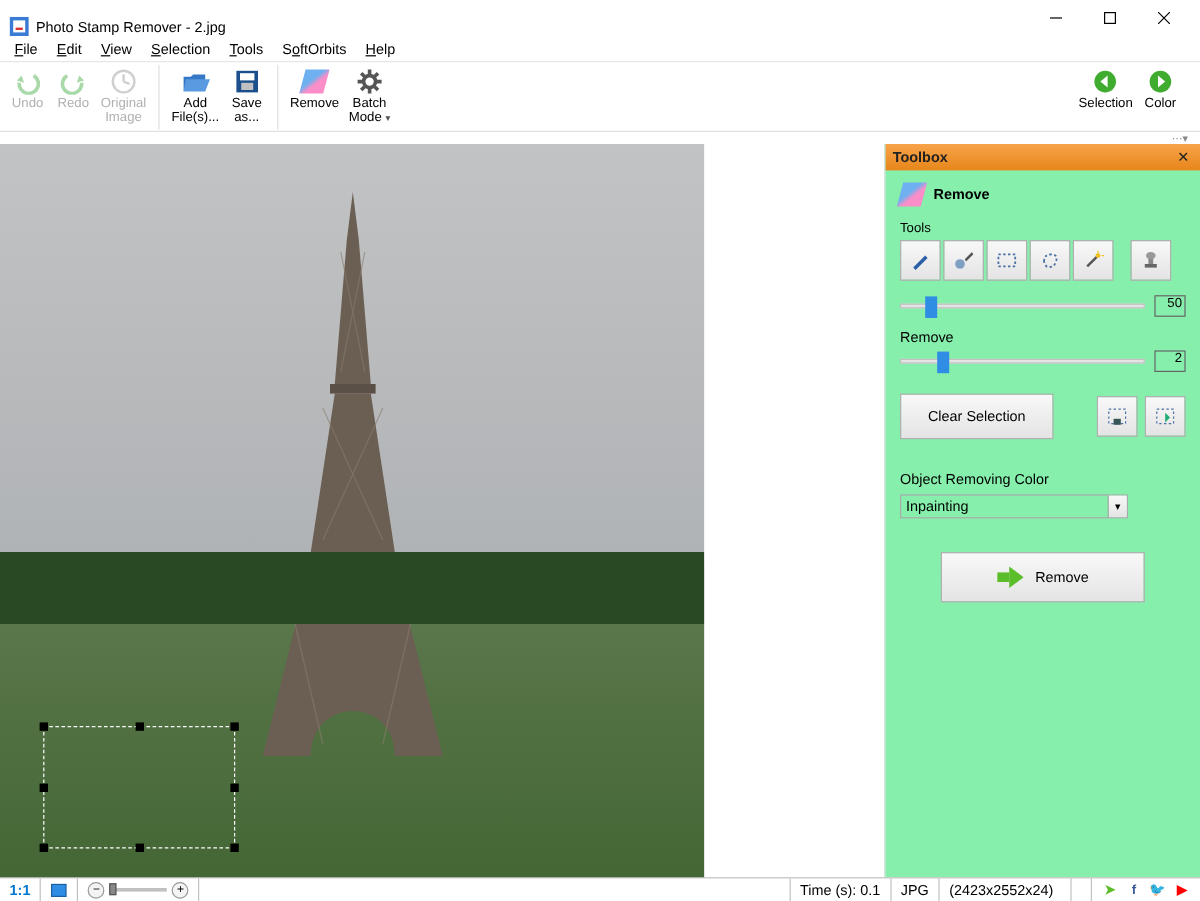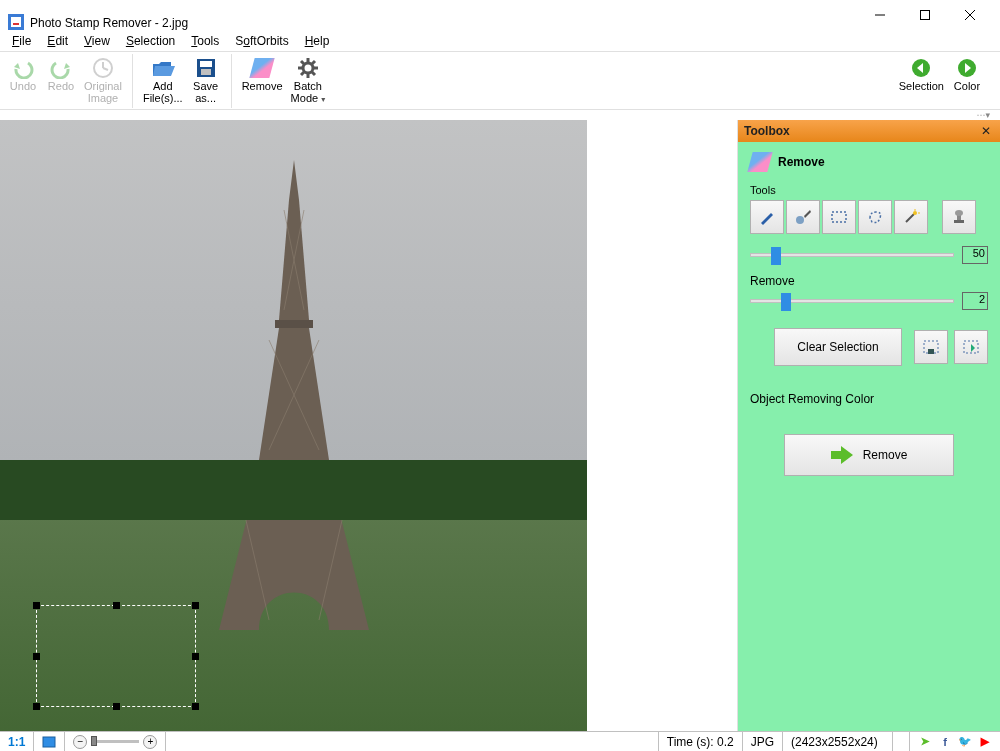--- a/index.html
+++ b/index.html
@@ -53,21 +53,21 @@
 .stamp-icon { width: 20px; height: 20px; background: linear-gradient(135deg,#6fb0f0 40%, #fb8ec8 60%); transform: skewX(-15deg); }
 .ghead { font-size: 11px; color: #000; margin-bottom: 4px; }
 .toolsrow { display: flex; gap: 2px; margin-bottom: 12px; }
 .toolbtn { width: 34px; height: 34px; border: 1px solid #b0b0b0; background: linear-gradient(#f8f8f8,#e4e4e4); display:flex;align-items:center;justify-content:center; }
 .toolbtn.sep { margin-left: 12px; }
 .slabel { margin-top: 10px; margin-bottom: 4px; }
 .slider-row { display: flex; align-items: center; gap: 8px; }
 .slider-row .track { flex: 1; height: 4px; background: #e4e4e4; border: 1px solid #c0c0c0; position: relative; }
 .slider-row .thumb { position: absolute; top: -7px; width: 10px; height: 18px; background: #2f8de4; }
 .slider-row .numbox { width: 26px; height: 18px; border: 1px solid #666; text-align: right; padding: 0 2px; font-size: 11px; }
-.clearsel-row { display: flex; margin-top: 18px; gap: 6px; align-items: center; margin-left: 24px; }
+.clearsel-row { display: flex; margin-top: 18px; gap: 6px; align-items: center; }
 .clearsel { width: 128px; height: 38px; border: 1px solid #b0b0b0; background: linear-gradient(#f8f8f8,#e4e4e4); display: flex; align-items: center; justify-content: center; }
 .smallbtn { width: 34px; height: 34px; border: 1px solid #b0b0b0; background: linear-gradient(#f8f8f8,#e4e4e4); display:flex;align-items:center;justify-content:center; }
 .modelabel { margin-top: 26px; margin-bottom: 6px; }
 .combo { display: flex; border: 1px solid #aaa; width: 190px; height: 20px; }
 .combo .ctext { flex: 1; padding: 2px 4px; }
 .combo .cbtn { width: 16px; border-left: 1px solid #aaa; background: linear-gradient(#f8f8f8,#e4e4e4); display:flex;align-items:center;justify-content:center; font-size:9px; }
 .bigremove { margin: 28px auto 0; width: 170px; height: 42px; border: 1px solid #b0b0b0; background: linear-gradient(#f8f8f8,#e4e4e4); display: flex; align-items: center; justify-content: center; gap: 10px; }
 
 
 .statusbar { height: 20px; border-top: 1px solid #c0c0c0; display: flex; align-items: center; font-size: 11px; }
@@ -347,20 +347,24 @@
           </div>
         <div class="smallbtn">
             <svg width="18" height="18">
               <rect x="2" y="3" width="14" height="12" fill="none" stroke="#4a6fa5" stroke-dasharray="2 2"></rect>
               <path d="M9 6 L13 10 L9 14 Z" fill="#2a7"></path>
             </svg>
           </div>
       </div>
 
       <div class="modelabel">Object Removing Color</div>
+      <div class="combo">
+        <div class="ctext">Inpainting</div>
+        <div class="cbtn">▾</div>
+      </div>
 
       <div class="bigremove">
         <span>
             <svg width="22" height="18">
               <rect x="0" y="5" width="10" height="8" fill="#5bbd2a"></rect>
               <path d="M10 0 L22 9 L10 18 Z" fill="#5bbd2a"></path>
             </svg>
           </span>
         <span>Remove</span>
       </div>
@@ -376,21 +380,21 @@
       </svg>
     </div>
   <div class="sbcell zoomctl">
     <div class="zbtn">−</div>
     <div class="ztrack">
         <div class="zthumb"></div>
       </div>
     <div class="zbtn">+</div>
   </div>
   <div class="sbcell sbstretch"></div>
-  <div class="sbcell">Time (s): 0.2</div>
+  <div class="sbcell">Time (s): 0.1</div>
   <div class="sbcell">JPG</div>
   <div class="sbcell" style="min-width:110px">(2423x2552x24)</div>
   <div class="sbcell"></div>
   <div class="socials">
     <span class="sicon" style="color:#5bbd2a">➤</span>
     <span class="sicon" style="color:#3b5998">f</span>
     <span class="sicon" style="color:#1da1f2">🐦</span>
     <span class="sicon" style="color:#ff0000">▶</span>
   </div>
 </div>

